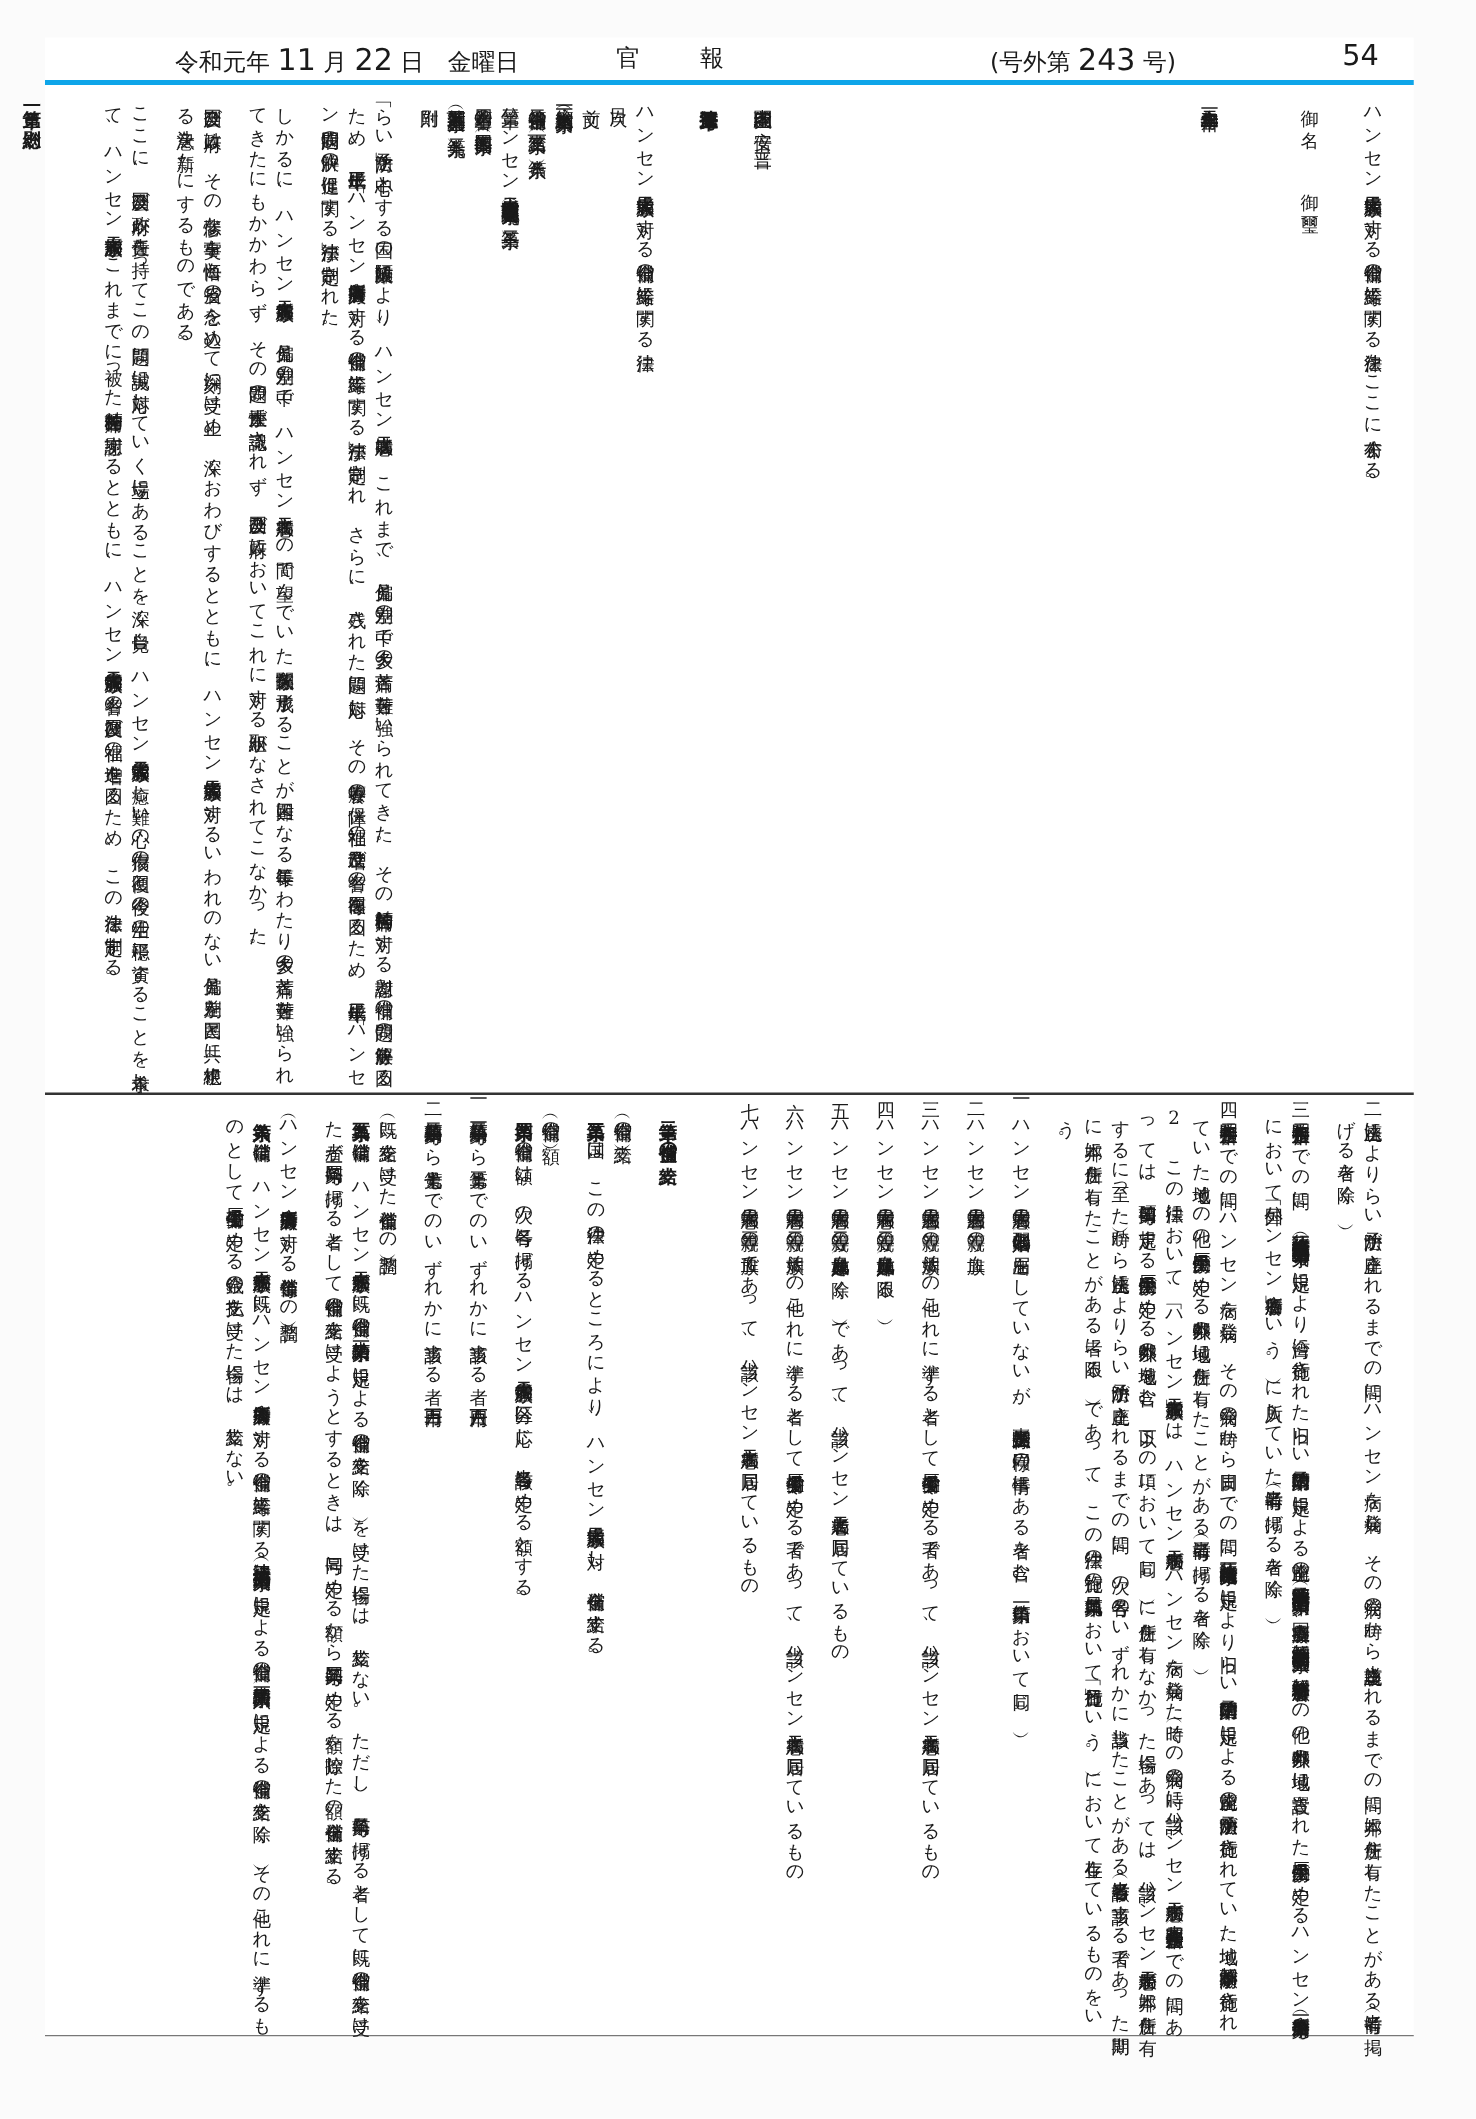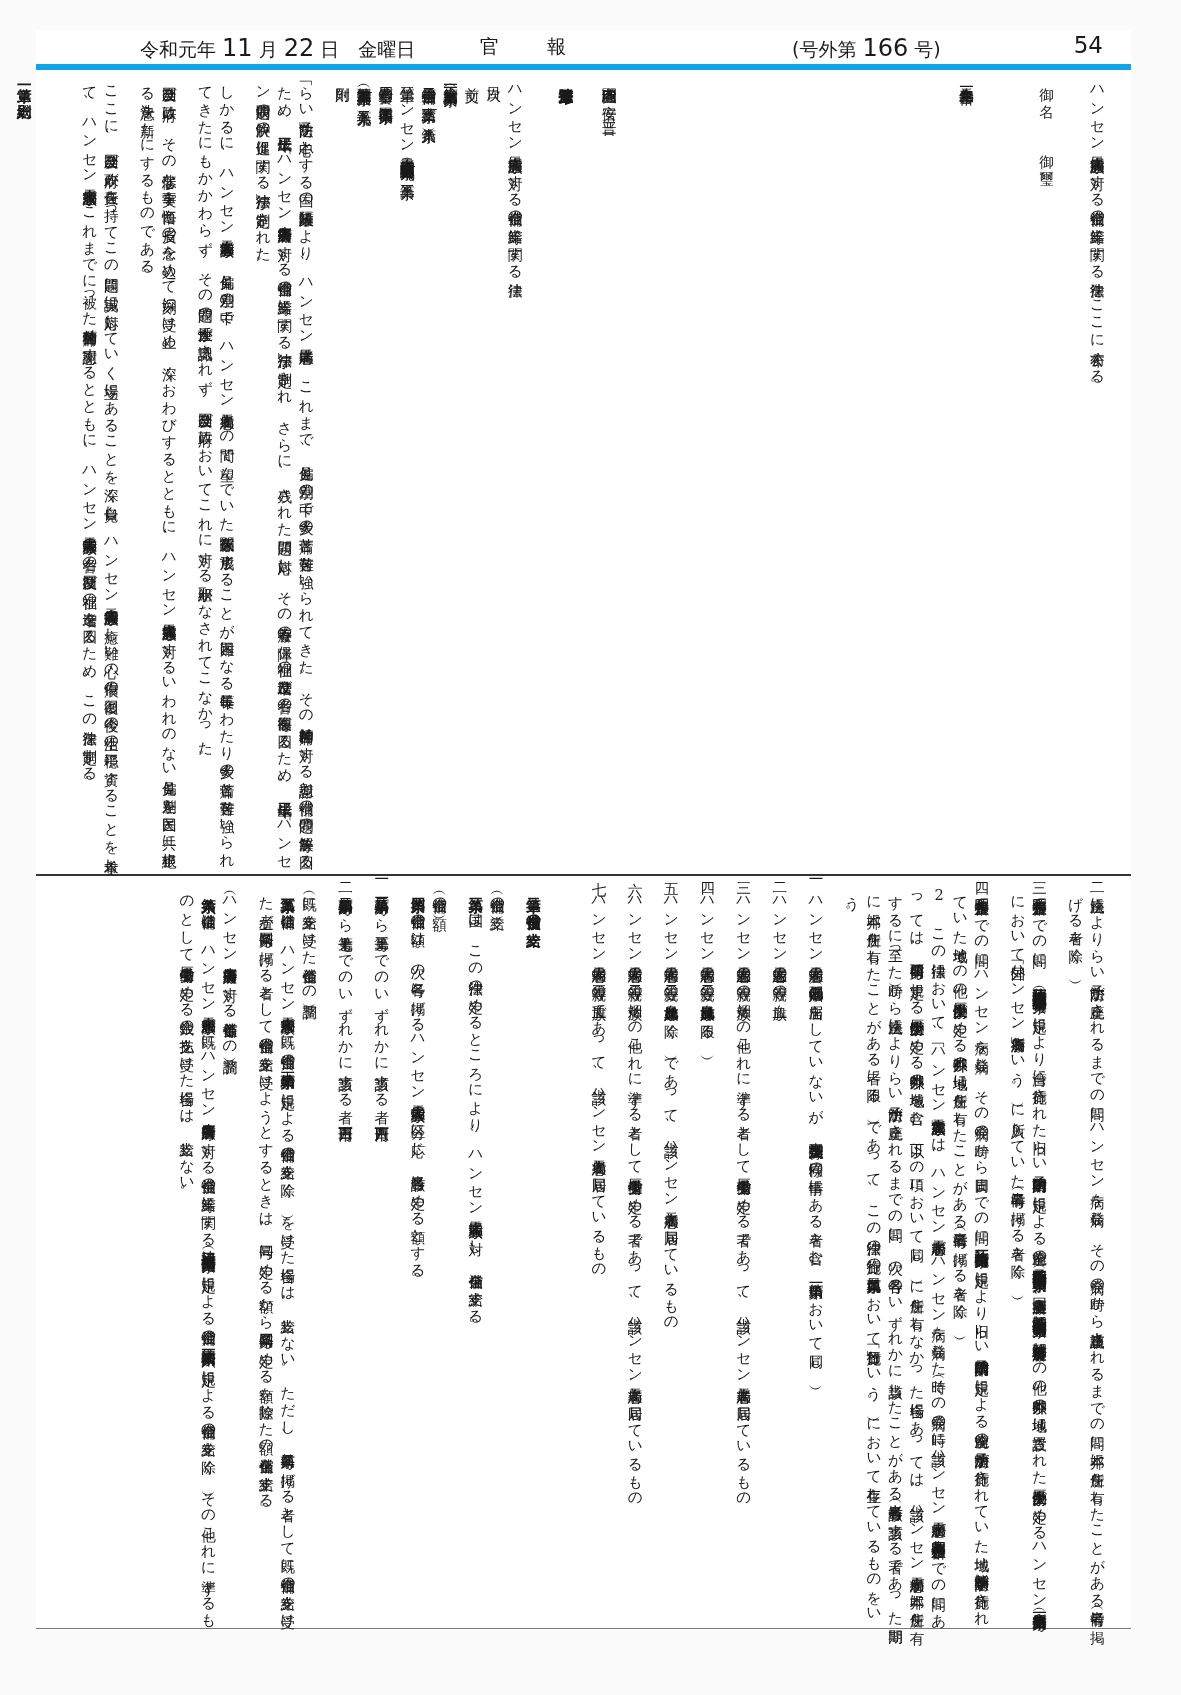--- a/index.html
+++ b/index.html
@@ -1,23 +1,23 @@
 <!DOCTYPE html>
 <html><head>
 <meta charset="utf-8">
 <style>
   html, body { margin:0; padding:0; background:#fbfbfb; }
   body { width:1181px; height:1695px; position:relative; overflow:hidden;
          font-family:"DejaVu Serif","Liberation Serif",serif; color:#1a1a1a; }
   .page { position:absolute; left:36px; top:30px; width:1095px; height:1600px; background:#ffffff; }
   .header { position:absolute; left:0; top:0; width:1095px; height:34px;
-            border-bottom:6px solid #0ea5e9; font-family:"DejaVu Sans","Liberation Sans",sans-serif; }
+            border-bottom:4px solid #0ea5e9; font-family:"DejaVu Sans","Liberation Sans",sans-serif; }
   .header span { position:absolute; top:4px; font-size:19px; white-space:nowrap; }
   .h-date { left:104px; }
-  .h-title { left:444px; letter-spacing:48px;text-align:right; }
+  .h-title { left:457px; letter-spacing:48px;text-align:right; }
   .h-issue { left:756px; }
   .h-page { right:28px; font-size:23px !important; top:2px !important; }
   .h-date b, .h-issue b { font-weight:normal; font-size:24px; }
 
   .block { position:absolute; left:0; width:1095px; }
   .upper { top:36px; height:808px; border-bottom:2px solid #333; }
   .lower { top:846px; height:752px; border-bottom:1px solid #777; }
 
   .vtext { position:absolute; top:10px; right:8px; height:calc(100% - 16px);
            writing-mode:vertical-rl; font-size:14.6px; line-height:21.6px;
@@ -33,21 +33,21 @@
   .gap { display:inline-block; width:1em; }
 </style>
 </head>
 <body>
 
 <div class="page">
 
   <div class="header">
     <span class="h-date"><span style="position:static">令和元年</span> <b>11</b> <span style="position:static">月</span> <b>22</b> <span style="position:static">日</span>　<span style="position:static">金曜日</span></span>
     <span class="h-title">官報</span>
-    <span class="h-issue"><span style="position:static">(号外第</span> <b>166</b> <span style="position:static">号)</span></span>
+    <span class="h-issue"><span style="position:static">(号外第</span> <b>243</b> <span style="position:static">号)</span></span>
     <span class="h-page">54</span>
   </div>
 
   <div class="block upper">
     <div class="vtext">
       <p class="ind1">ハンセン病元患者家族に対する補償金の支給等に関する法律をここに公布する。</p>
       <p class="ind2" style="letter-spacing:1.2em;">御名　御璽</p>
       <p class="ind4">令和元年十一月二十二日</p>
       <p class="sig">内閣総理大臣　安倍　晋三</p>
       <p>​</p>

